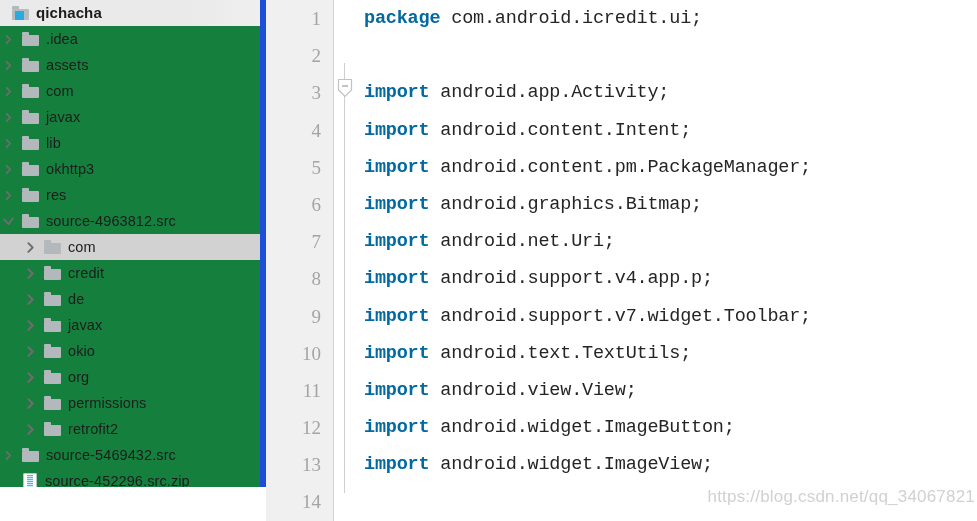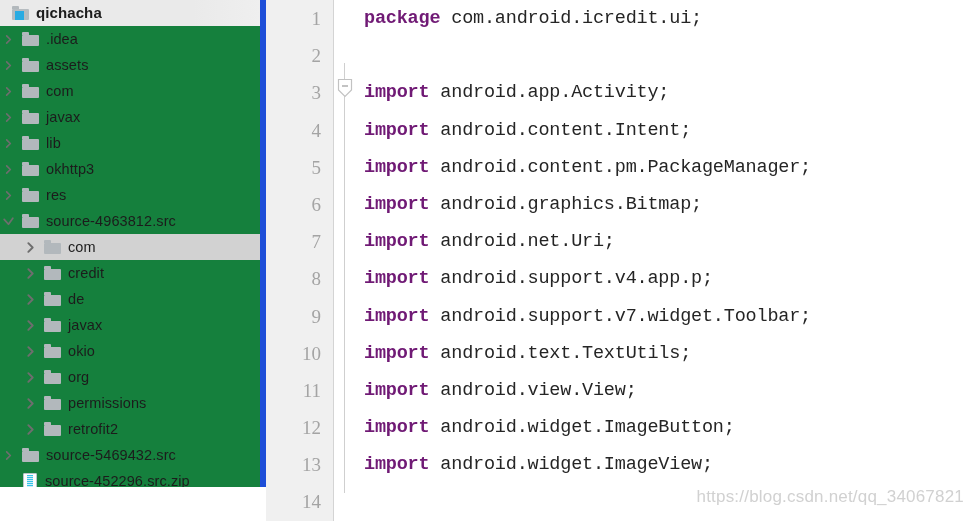--- a/index.html
+++ b/index.html
@@ -182,26 +182,26 @@
   .code .line {
     height: 37.2px;
     line-height: 37.2px;
     white-space: pre;
     font-family: "Liberation Mono", "DejaVu Sans Mono", monospace;
     font-size: 18.5px;
     color: #252525;
     letter-spacing: -0.2px;
   }
   .kw {
-    color: #701a75;
+    color: #0369a1;
     font-weight: bold;
   }
   .watermark {
     position: absolute;
-    right: 13px;
+    right: 2px;
     bottom: 14px;
     font-family: "Liberation Sans", sans-serif;
     font-size: 17px;
     color: #c9c9c9;
     opacity: 0.85;
     white-space: nowrap;
     pointer-events: none;
     letter-spacing: 0.2px;
   }
 </style>

